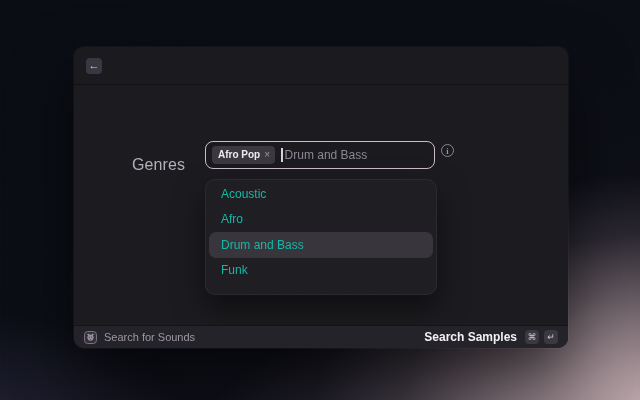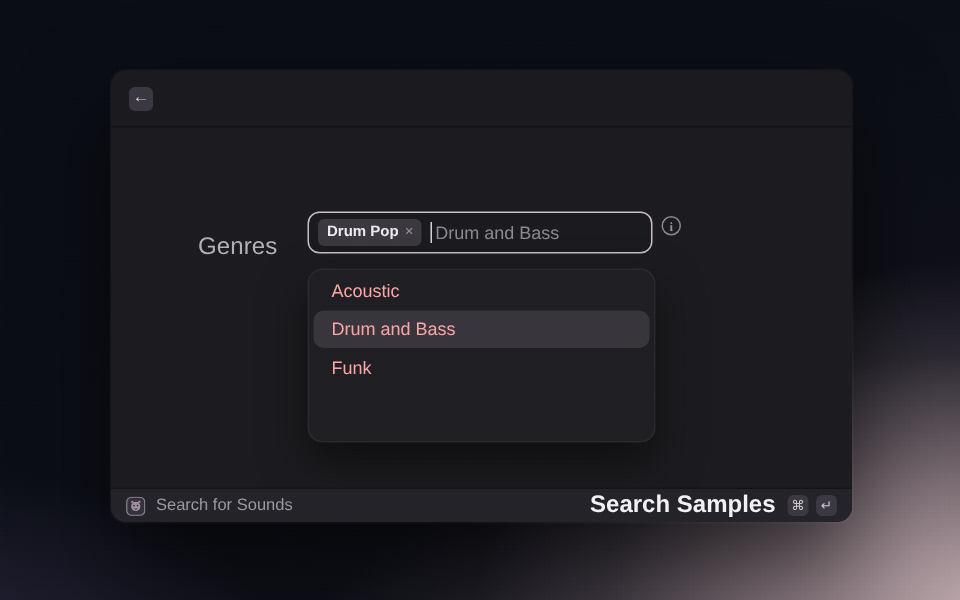--- a/index.html
+++ b/index.html
@@ -57,33 +57,33 @@
     border:1px solid #8a8690;color:#9a96a0;display:flex;align-items:center;justify-content:center;
     font-size:8.5px;font-weight:bold;font-family:"Liberation Serif", serif;cursor:pointer;box-sizing:border-box;
   }
   .dropdown{
     position:absolute;left:131px;top:93px;width:232px;height:116px;box-sizing:border-box;
     background:#1f1e22;border:1px solid rgba(255,255,255,0.055);border-radius:10px;
     overflow:hidden;box-shadow:0 14px 30px rgba(0,0,0,0.5);padding-top:1px;
   }
   .dd-item{
     height:25.5px;display:flex;align-items:center;padding:0 12px;margin:0 3px;
-    font-size:12px;color:#fca5a5;border-radius:7px;cursor:pointer;white-space:nowrap;
+    font-size:12px;color:#14b8a6;border-radius:7px;cursor:pointer;white-space:nowrap;
   }
   .dd-item.highlighted{background:#38363c;}
   .modal-footer{
     position:absolute;left:0;right:0;bottom:0;height:23px;background:#242329;
     border-top:1px solid rgba(0,0,0,0.45);
     display:flex;align-items:center;justify-content:space-between;
     padding:0 10px;box-sizing:border-box;
   }
   .footer-left{display:flex;align-items:center;gap:7px;}
   .footer-left .hint{font-size:11px;color:#9c98a2;}
   .footer-right{display:flex;align-items:center;gap:5px;}
-  .action-label{font-size:16px;font-weight:bold;color:#f2f0f4;margin-right:3px;}
+  .action-label{font-size:12px;font-weight:bold;color:#f2f0f4;margin-right:3px;}
   .keycap{
     width:14px;height:14px;border-radius:4px;background:#3b3841;color:#ccc7d1;
     display:flex;align-items:center;justify-content:center;font-size:9px;line-height:1;
   }
   .logo{width:13px;height:13px;display:block;}
 </style>
 </head>
 <body>
 
 <div>
@@ -93,34 +93,37 @@
       <button class="back-btn">
         <span>←</span>
       </button>
     </div>
 
     <div class="modal-body">
       <div class="genres-label">Genres</div>
 
       <div class="genre-input">
         <span class="chip">
-          <span class="chip-text">Drum Pop</span>
+          <span class="chip-text">Afro Pop</span>
           <span class="chip-x">×</span>
         </span>
         <span class="caret"></span>
         <span class="typed">Drum and Bass</span>
       </div>
 
       <div class="info">
         <span>i</span>
       </div>
 
       <div class="dropdown">
         <div class="dd-item">
           <span>Acoustic</span>
+        </div>
+        <div class="dd-item">
+          <span>Afro</span>
         </div>
         <div class="dd-item highlighted">
           <span>Drum and Bass</span>
         </div>
         <div class="dd-item">
           <span>Funk</span>
         </div>
       </div>
     </div>
 

